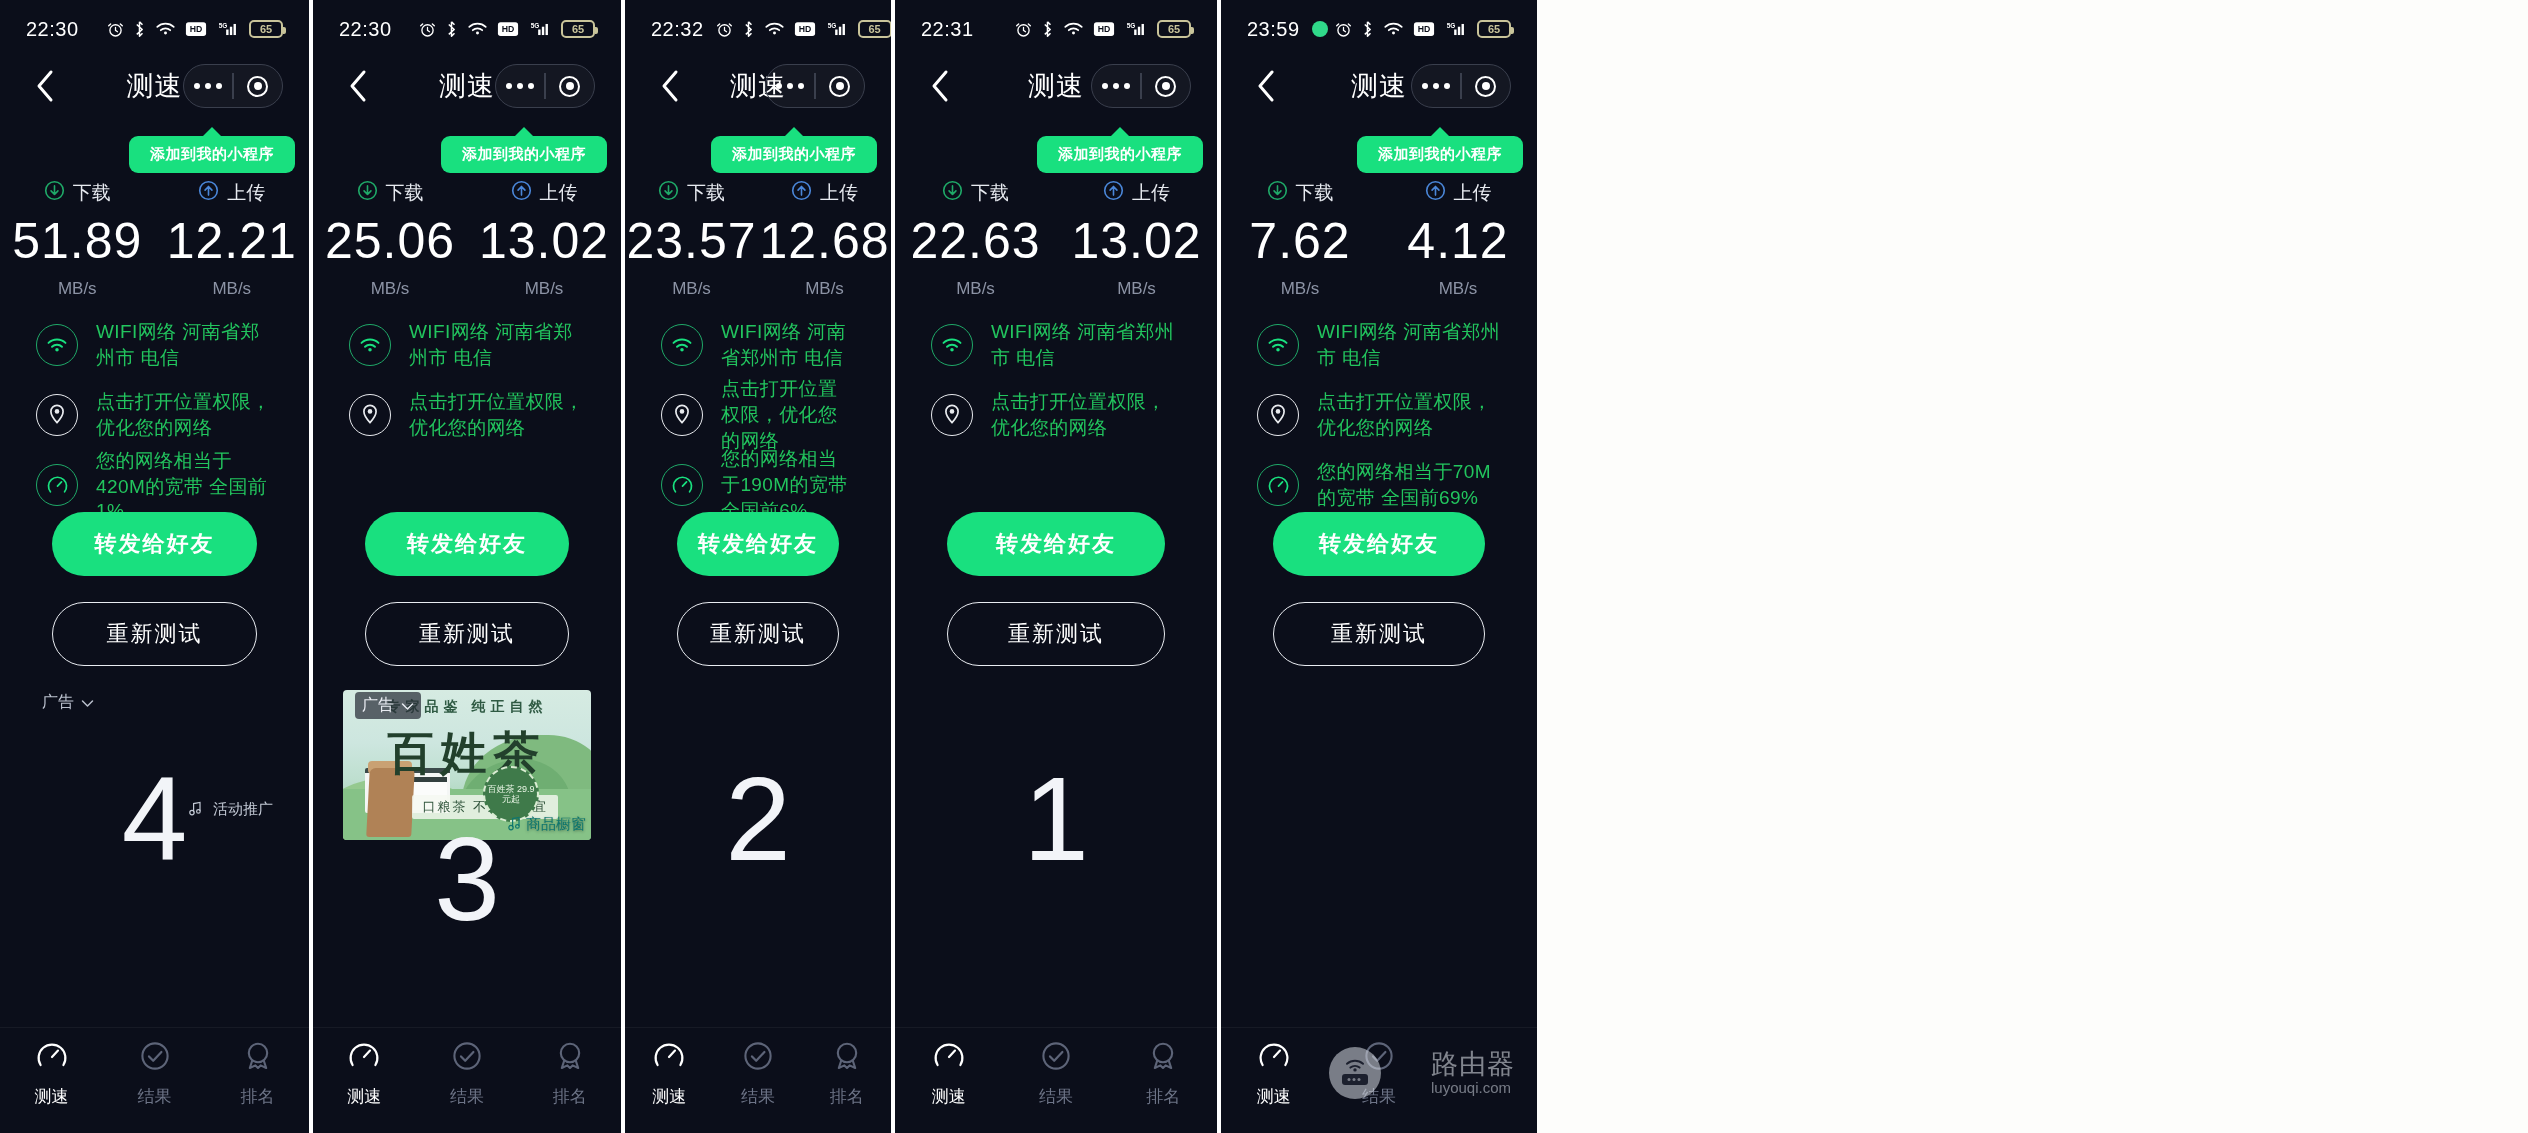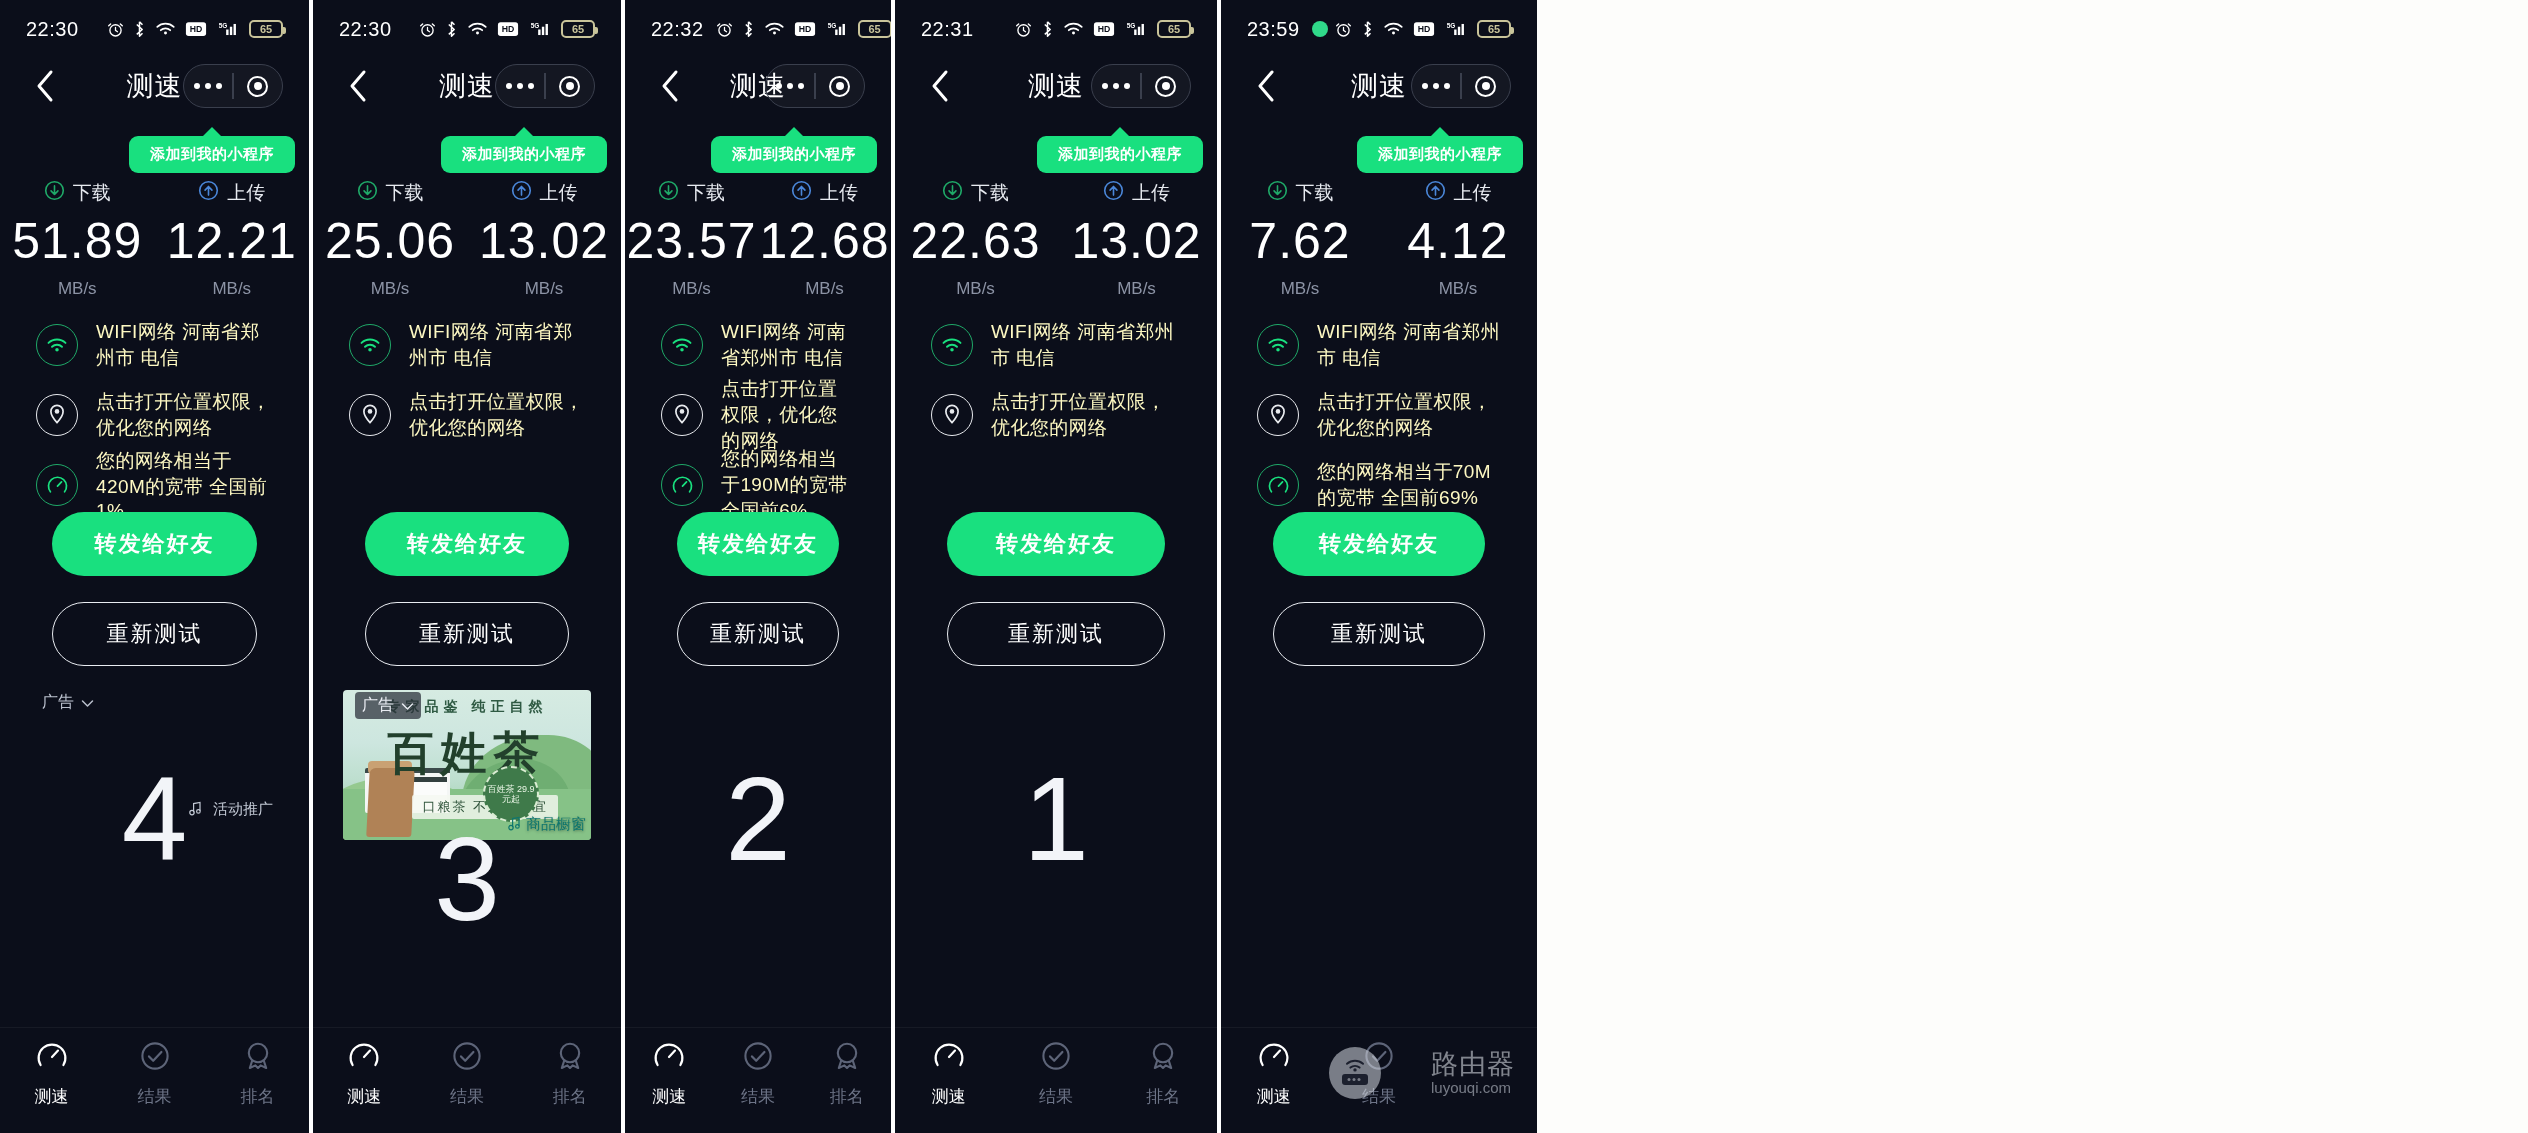--- a/index.html
+++ b/index.html
@@ -85,21 +85,21 @@
 
   
   .inforows { position:absolute; top:310px; left:0; right:0; }
   .inforow { display:flex; align-items:center; padding:0 36px; height:70px; }
   .ir-icon {
     width:42px; height:42px; border-radius:50%; flex:0 0 auto;
     display:flex; align-items:center; justify-content:center;
   }
   .ir-icon.green { border:1.8px solid #1fa968; }
   .ir-icon.white { border:1.8px solid #e8eaee; }
-  .ir-text { color:#fef9c3; font-size:19px; margin-left:18px; letter-spacing:.4px; }
+  .ir-text { color:#22c55e; font-size:19px; margin-left:18px; letter-spacing:.4px; }
 
   
   .btns { position:absolute; top:512px; left:0; right:0; padding:0 52px; }
   .btn-primary {
     height:64px; border-radius:34px; background:#19e07f;
     display:flex; align-items:center; justify-content:center;
     color:#ffffff; font-size:22px; font-weight:700; letter-spacing:2px; cursor:pointer;
   }
   .btn-outline {
     height:64px; border-radius:34px; border:1.8px solid #e9ecf1; background:transparent;

